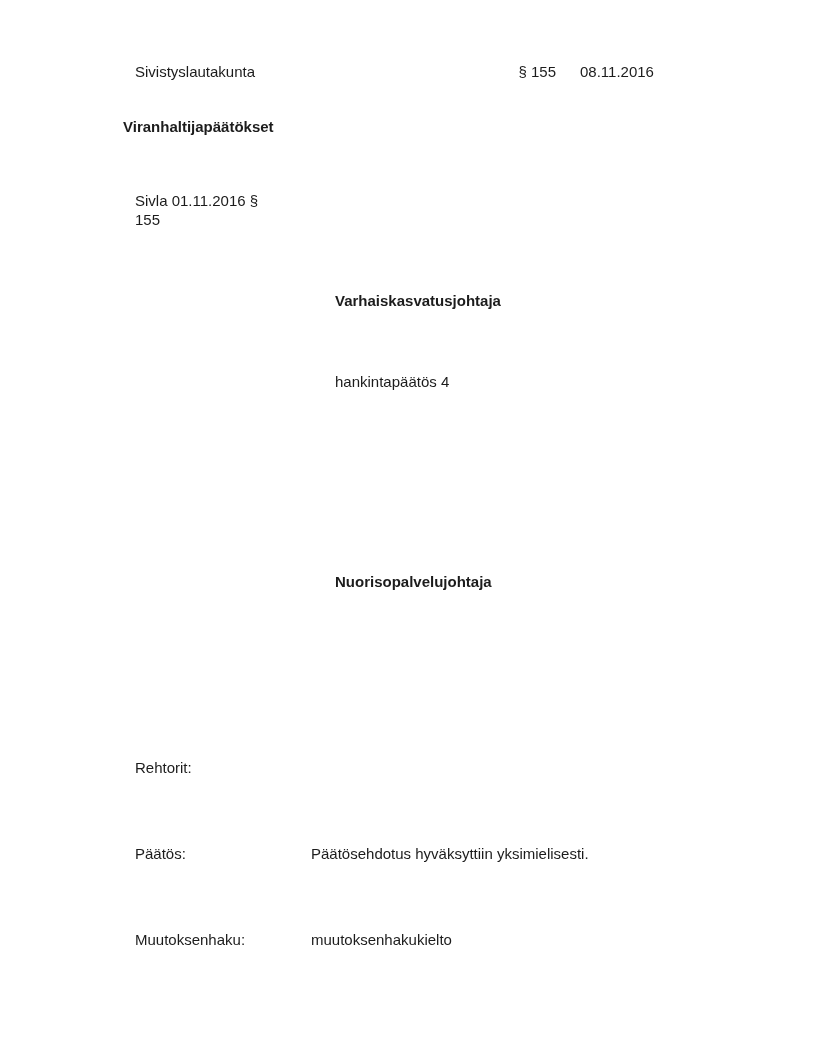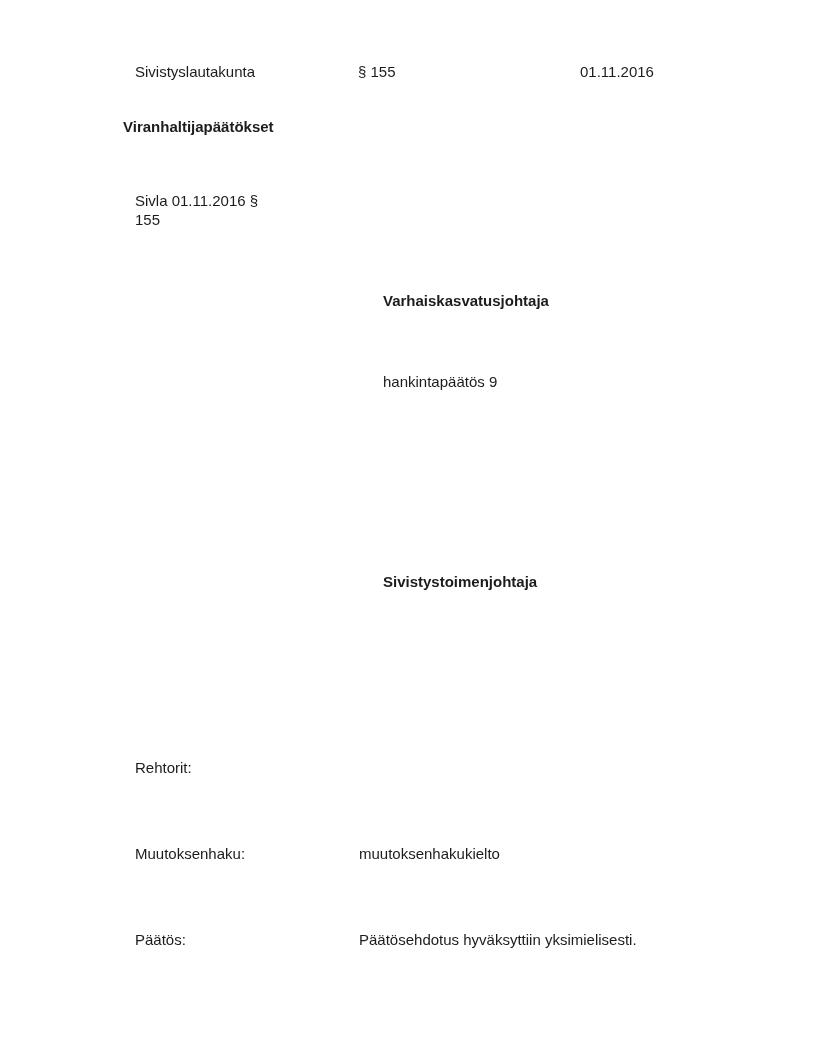--- a/index.html
+++ b/index.html
@@ -20,71 +20,71 @@
     line-height: 19px;
   }
   .doc {
     position: absolute;
     top: 2px;
     left: 75px;
     width: 680px;
   }
   .header-row { display: flex; }
   .header-cell-1 { width: 223px; flex: 0 0 223px; }
-  .header-cell-2 { width: 222px; flex: 0 0 222px; }
+  .header-cell-2 { width: 222px; flex: 0 0 222px; text-align: right; }
   .header-cell-3 { flex: 1 1 auto; }
   .doc-title {
     font-weight: bold;
   }
   .row {
     display: flex;
     margin-top: 19px;
     align-items: flex-start;
   }
   .row-label { flex: 0 0 176px; width: 176px; }
-  .row-content { flex: 1 1 auto; white-space: pre-wrap; max-width: 500px; margin-left: 48px; }
+  .row-content { flex: 1 1 auto; white-space: pre-wrap; max-width: 500px; }
   .group { white-space: pre-wrap; }
   .group + .group { margin-top: 19px; }
   .group-heading { font-weight: bold; }
 </style>
 </head>
 <body>
 
 <div class="page">
   <div class="doc">
 
     <div class="header-row">
       <span class="header-cell-1">Sivistyslautakunta</span>
       <span class="header-cell-2">§ 155</span>
-      <span class="header-cell-3">01.11.2016</span>
+      <span class="header-cell-3">08.11.2016</span>
     </div>
 
     <div class="doc-title">Viranhaltijapäätökset</div>
 
     <div class="row">
       <div class="row-label">Sivla 01.11.2016 § 155</div>
       <div class="row-content">
         <div class="group">
           <div class="group-heading">Varhaiskasvatusjohtaja</div>
-          <div class="group-lines">hankintapäätös 9</div>
+          <div class="group-lines">hankintapäätös 4</div>
         </div>
         <div class="group">
-          <div class="group-heading">Sivistystoimenjohtaja</div>
+          <div class="group-heading">Nuorisopalvelujohtaja</div>
         </div>
       </div>
     </div>
 
     <div class="row">
       <div class="row-label">Rehtorit:</div>
     </div>
 
     <div class="row">
-      <div class="row-label">Muutoksenhaku:</div>
-      <div class="row-content">muutoksenhakukielto</div>
+      <div class="row-label">Päätös:</div>
+      <div class="row-content">Päätösehdotus hyväksyttiin yksimielisesti.</div>
     </div>
 
     <div class="row">
-      <div class="row-label">Päätös:</div>
-      <div class="row-content">Päätösehdotus hyväksyttiin yksimielisesti.</div>
+      <div class="row-label">Muutoksenhaku:</div>
+      <div class="row-content">muutoksenhakukielto</div>
     </div>
 
   </div>
 </div>
 
 </body></html>

